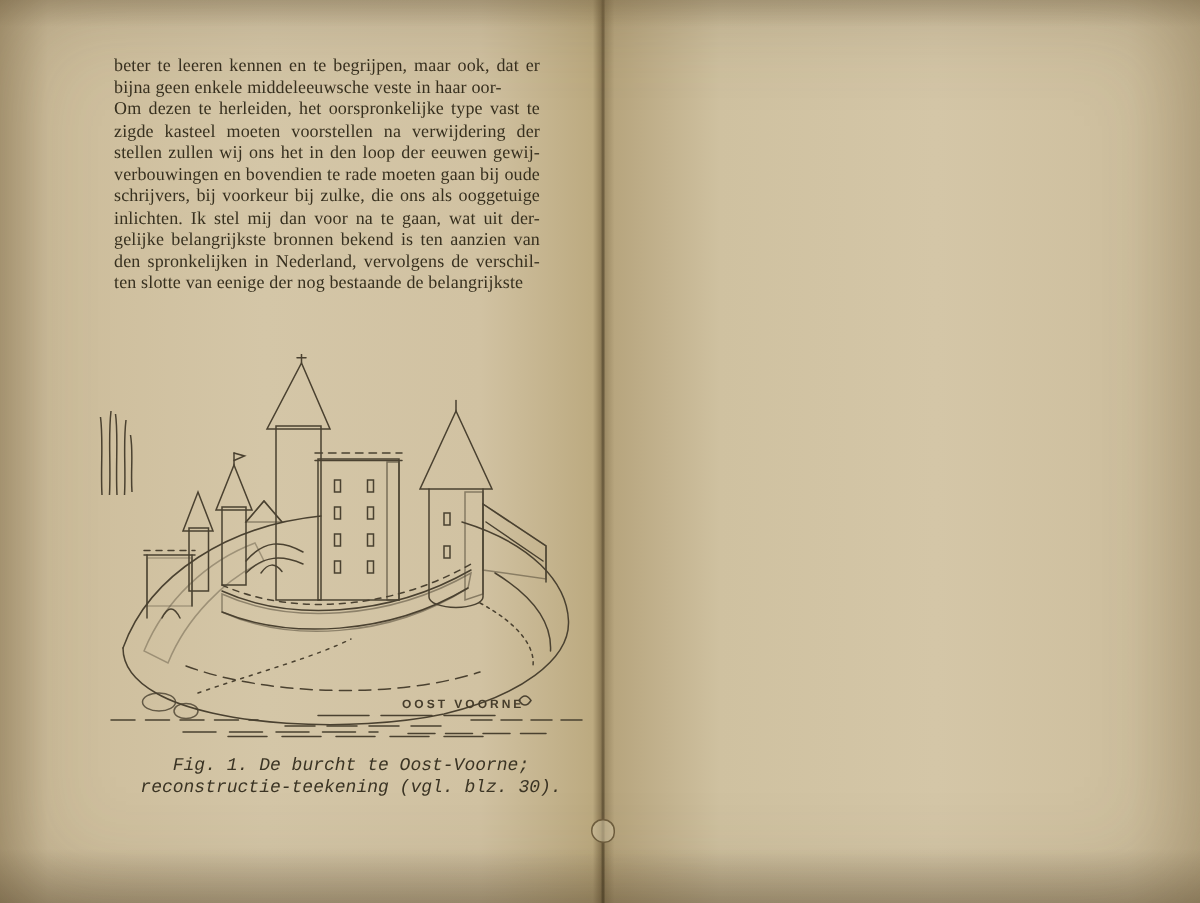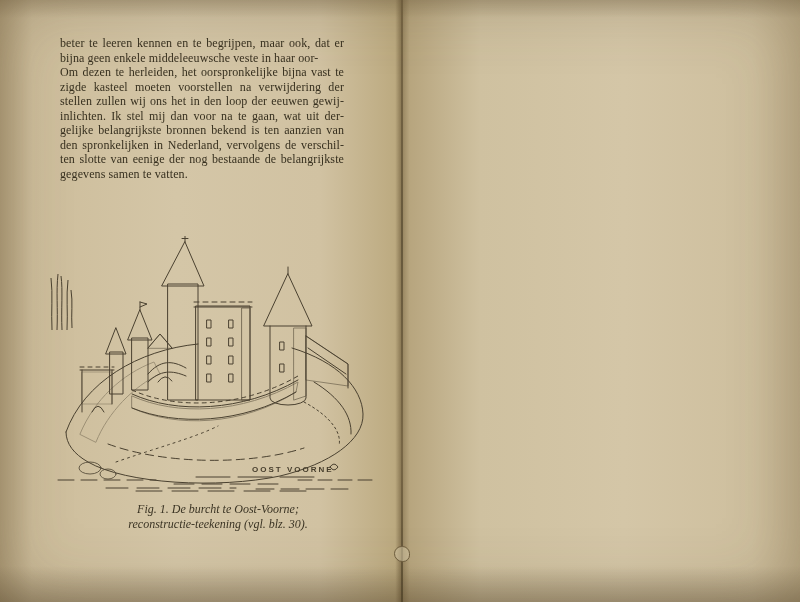--- a/index.html
+++ b/index.html
@@ -9,62 +9,63 @@
     background:
       linear-gradient(180deg, rgba(110,92,60,.30) 0, rgba(110,92,60,0) 3%, rgba(110,92,60,0) 94%, rgba(90,74,48,.38) 100%),
       linear-gradient(90deg, #b3a17d 0%, #cdbd9b 4%, #d4c6a7 22%, #d1c2a2 40%, #bcaa80 49.4%, #8f7d58 50.05%, #b7a57e 51.2%, #cfc1a0 60%, #d4c6a7 78%, #cebf9e 94%, #c3b28e 100%);
     font-family:"Liberation Serif", serif;
     color:#37301f;
   }
   .photo::after{content:"";position:absolute;inset:0;box-shadow:inset 0 0 70px rgba(80,62,35,.30);pointer-events:none;}
   .gutter{position:absolute;left:401px;top:0;width:2px;height:602px;background:linear-gradient(180deg,#6e5d3e,#574a30 40%,#6e5d3e 75%,#4d4128);opacity:.75;}
   .stitch{position:absolute;left:394px;top:546px;width:14px;height:14px;border:1.5px solid #6e5d3e;border-radius:50% 50% 45% 55%;background:rgba(210,196,164,.6);}
   .page{position:absolute;top:0;height:602px;}
-  .page-left{left:0;width:400px;}
+  .page-left{left:16px;width:400px;}
   .page-right{left:402px;width:398px;}
 
   
   .ln{display:block;white-space:nowrap;}
   .justify .ln{text-align:justify;text-align-last:justify;}
   .justify .ln:last-child{text-align-last:left;}
 
   .body-text{position:absolute;left:60px;top:36px;width:284px;font-size:12px;line-height:14.5px;letter-spacing:.1px;}
   .para{margin:0;}
 
   figure{margin:0;}
   .figure-wrap{position:absolute;left:46px;top:236px;width:344px;}
-  .caption{margin-top:6px;font-style:italic;font-size:12px;line-height:15px;color:#3b3424;}
+  .caption{margin-top:6px;font-style:italic;font-size:12px;line-height:15px;color:#3b3424;font-family:Liberation Mono, monospace;}
   .caption .ln{text-align:center;}
 
   
   svg.castle *{vector-effect:non-scaling-stroke;}
   svg.castle path, svg.castle rect, svg.castle line, svg.castle ellipse{fill:none;stroke:#4a4130;stroke-width:1;stroke-linecap:round;}
   svg.castle text{fill:#463d2c;stroke:none;font-family:"Liberation Sans",sans-serif;font-size:8px;font-weight:bold;letter-spacing:2px;}
   .reeds{position:absolute;left:48px;top:272px;}
 </style>
 </head>
 <body>
 
 <div class="photo">
 
   <div class="page page-left">
     <div class="body-text justify">
       <div class="para">
           <span class="ln">beter te leeren kennen en te begrijpen, maar ook, dat er</span>
           <span class="ln">bijna geen enkele middeleeuwsche veste in haar oor-</span>
         </div>
       <div class="para">
-          <span class="ln">Om dezen te herleiden, het oorspronkelijke bijna vast te</span>
+          <span class="ln">Om dezen te herleiden, het oorspronkelijke type vast te</span>
           <span class="ln">zigde kasteel moeten voorstellen na verwijdering der</span>
           <span class="ln">stellen zullen wij ons het in den loop der eeuwen gewij-</span>
+          <span class="ln">verbouwingen en bovendien te rade moeten gaan bij oude</span>
+          <span class="ln">schrijvers, bij voorkeur bij zulke, die ons als ooggetuige</span>
           <span class="ln">inlichten. Ik stel mij dan voor na te gaan, wat uit der-</span>
           <span class="ln">gelijke belangrijkste bronnen bekend is ten aanzien van</span>
           <span class="ln">den spronkelijken in Nederland, vervolgens de verschil-</span>
           <span class="ln">ten slotte van eenige der nog bestaande de belangrijkste</span>
-          <span class="ln">gegevens samen te vatten.</span>
         </div>
     </div>
 
     <figure class="figure-wrap">
       <svg class="castle" width="344" height="256" viewBox="0 0 344 256">
         <defs>
           <pattern id="hA" patternUnits="userSpaceOnUse" width="4" height="4" patternTransform="rotate(40)">
             <line x1="0" y1="0" x2="0" y2="4" stroke="#4a4130" stroke-width="0.7"></line>
           </pattern>
           <pattern id="hB" patternUnits="userSpaceOnUse" width="3" height="3" patternTransform="rotate(-38)">

